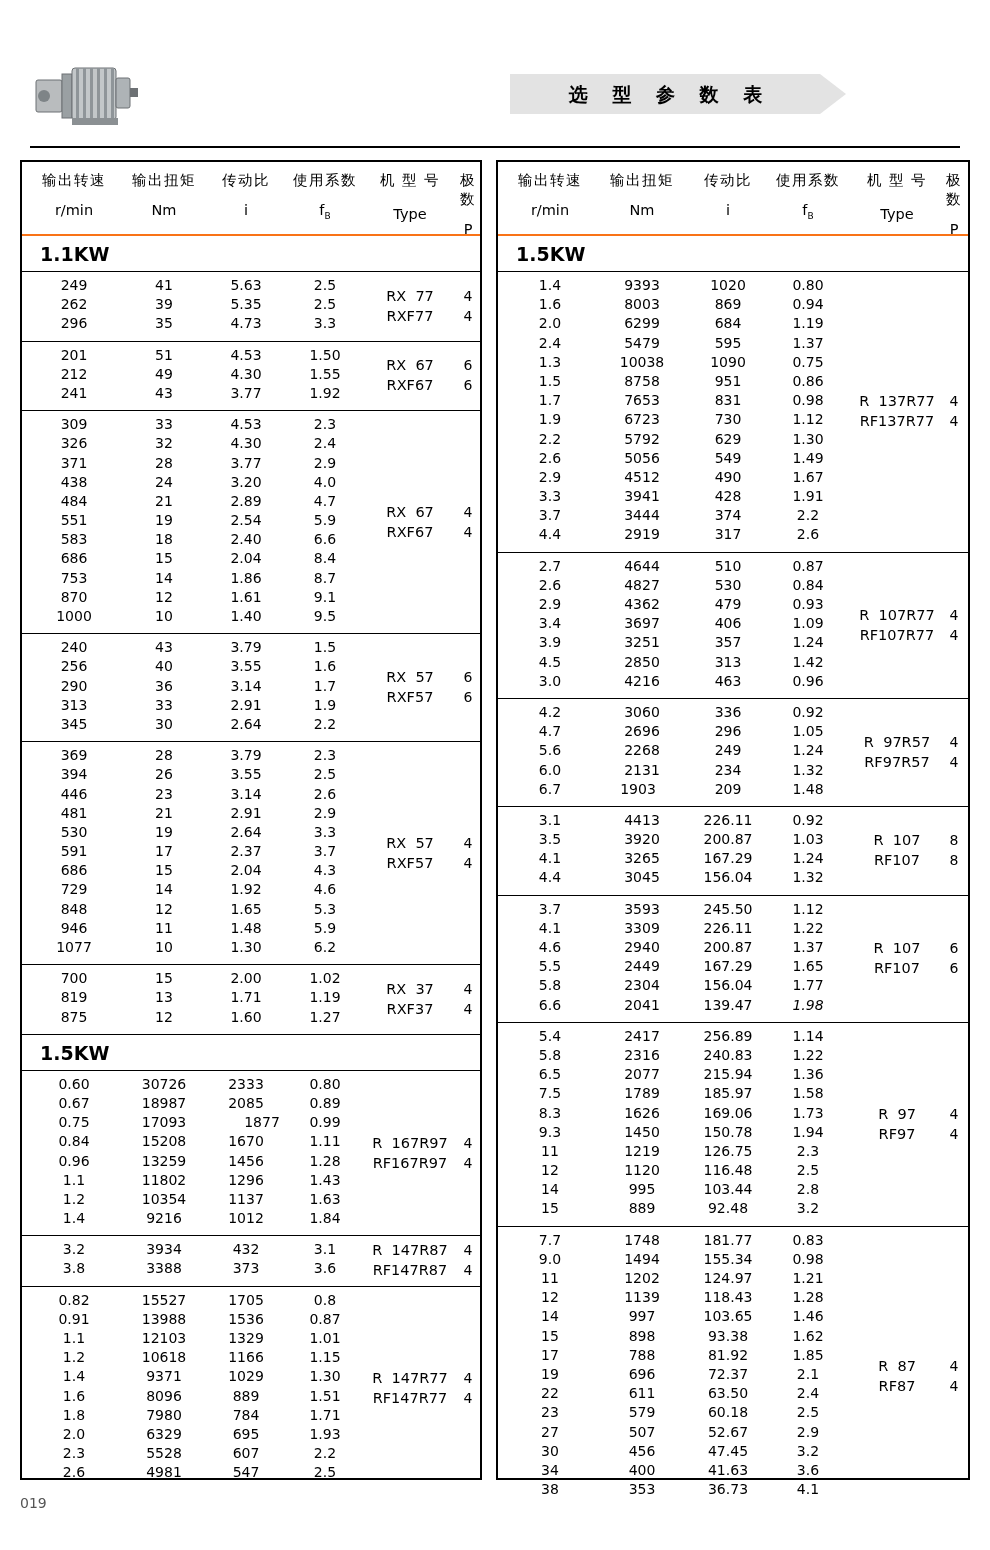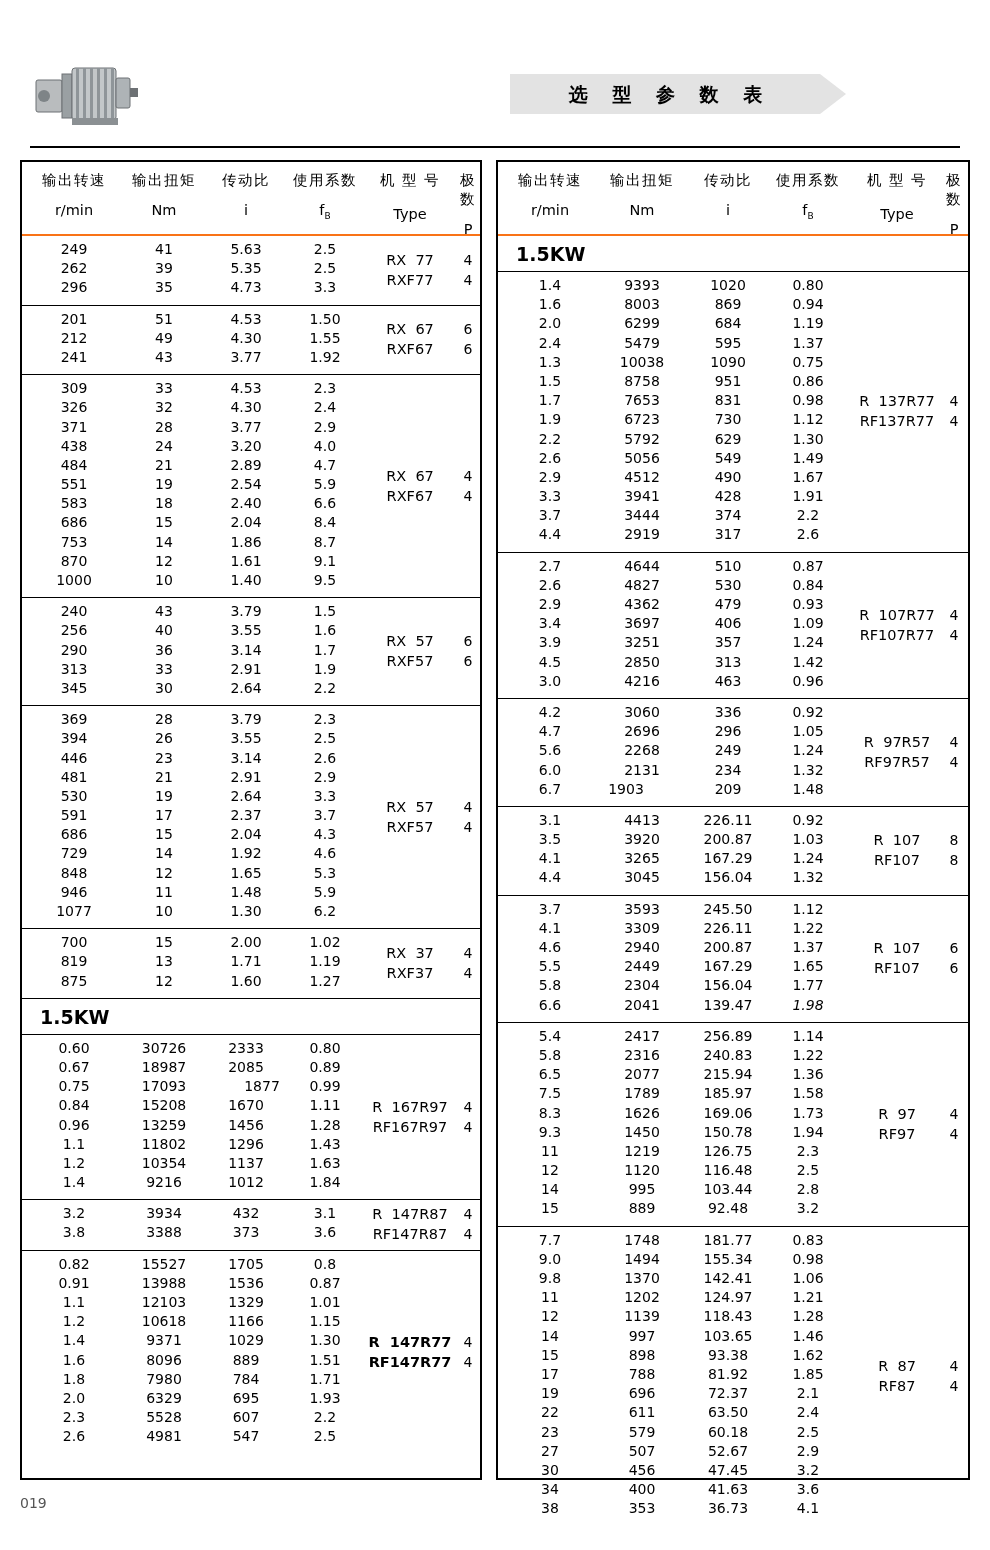--- a/index.html
+++ b/index.html
@@ -147,20 +147,21 @@
         </div>
         <div class="ch" style="left: 340px; width: 96px;">
           <span class="cn">机 型 号</span>
           <span class="en type">Type</span>
         </div>
         <div class="ch" style="left: 432px; width: 28px;">
           <span class="cn">极  数</span>
           <span class="en">P</span>
         </div>
       </div>
+      <div class="kwlabel kwsec">1.1KW</div>
       <div class="sec">
         <div class="rows">
           <div class="row">
             <div class="cell" style="left: 6px; width: 92px;">249</div>
             <div class="cell" style="left: 96px; width: 92px;">41</div>
             <div class="cell" style="left: 182px; width: 84px;">5.63</div>
             <div class="cell" style="left: 258px; width: 90px;">2.5</div>
           </div>
           <div class="row">
             <div class="cell" style="left: 6px; width: 92px;">262</div>
@@ -550,21 +551,21 @@
             <div class="cell" style="left: 96px; width: 92px;">5528</div>
             <div class="cell" style="left: 182px; width: 84px;">607</div>
             <div class="cell" style="left: 258px; width: 90px;">2.2</div>
           </div>
           <div class="row">
             <div class="cell" style="left: 6px; width: 92px;">2.6</div>
             <div class="cell" style="left: 96px; width: 92px;">4981</div>
             <div class="cell" style="left: 182px; width: 84px;">547</div>
             <div class="cell" style="left: 258px; width: 90px;">2.5</div>
           </div>
-          <div class="typename" style="left: 340px; width: 96px; top: 81px; font-weight: bold;">R  147R77
+          <div class="typename" style="left: 340px; width: 96px; top: 81px;">R  147R77
 RF147R77</div>
           <div class="polenum" style="left: 432px; width: 28px; top: 81px;">4
 4</div>
         </div>
       </div>
     </div>
 
   <div class="tbl tbl-right" id="right-table">
       <div class="colhead">
         <div class="ch" style="left: 6px; width: 92px;">
@@ -756,21 +757,21 @@
             <div class="cell" style="left: 264px; width: 92px;">1.24</div>
           </div>
           <div class="row">
             <div class="cell" style="left: 6px; width: 92px;">6.0</div>
             <div class="cell" style="left: 96px; width: 96px;">2131</div>
             <div class="cell" style="left: 186px; width: 88px;">234</div>
             <div class="cell" style="left: 264px; width: 92px;">1.32</div>
           </div>
           <div class="row">
             <div class="cell" style="left: 6px; width: 92px;">6.7</div>
-            <div class="cell" style="left: 80px; width: 96px;">1903</div>
+            <div class="cell" style="left: 92px; width: 96px;">1903</div>
             <div class="cell" style="left: 186px; width: 88px;">209</div>
             <div class="cell" style="left: 264px; width: 92px;">1.48</div>
           </div>
           <div class="typename" style="left: 348px; width: 102px; top: 33px;">R  97R57
 RF97R57</div>
           <div class="polenum" style="left: 442px; width: 28px; top: 33px;">4
 4</div>
         </div>
       </div>
       <div class="sec">
@@ -925,26 +926,20 @@
             <div class="cell" style="left: 186px; width: 88px;">181.77</div>
             <div class="cell" style="left: 264px; width: 92px;">0.83</div>
           </div>
           <div class="row">
             <div class="cell" style="left: 6px; width: 92px;">9.0</div>
             <div class="cell" style="left: 96px; width: 96px;">1494</div>
             <div class="cell" style="left: 186px; width: 88px;">155.34</div>
             <div class="cell" style="left: 264px; width: 92px;">0.98</div>
           </div>
           <div class="row">
-            <div class="cell" style="left: 6px; width: 92px;">9.8</div>
-            <div class="cell" style="left: 96px; width: 96px;">1370</div>
-            <div class="cell" style="left: 186px; width: 88px;">142.41</div>
-            <div class="cell" style="left: 264px; width: 92px;">1.06</div>
-          </div>
-          <div class="row">
             <div class="cell" style="left: 6px; width: 92px;">11</div>
             <div class="cell" style="left: 96px; width: 96px;">1202</div>
             <div class="cell" style="left: 186px; width: 88px;">124.97</div>
             <div class="cell" style="left: 264px; width: 92px;">1.21</div>
           </div>
           <div class="row">
             <div class="cell" style="left: 6px; width: 92px;">12</div>
             <div class="cell" style="left: 96px; width: 96px;">1139</div>
             <div class="cell" style="left: 186px; width: 88px;">118.43</div>
             <div class="cell" style="left: 264px; width: 92px;">1.28</div>

